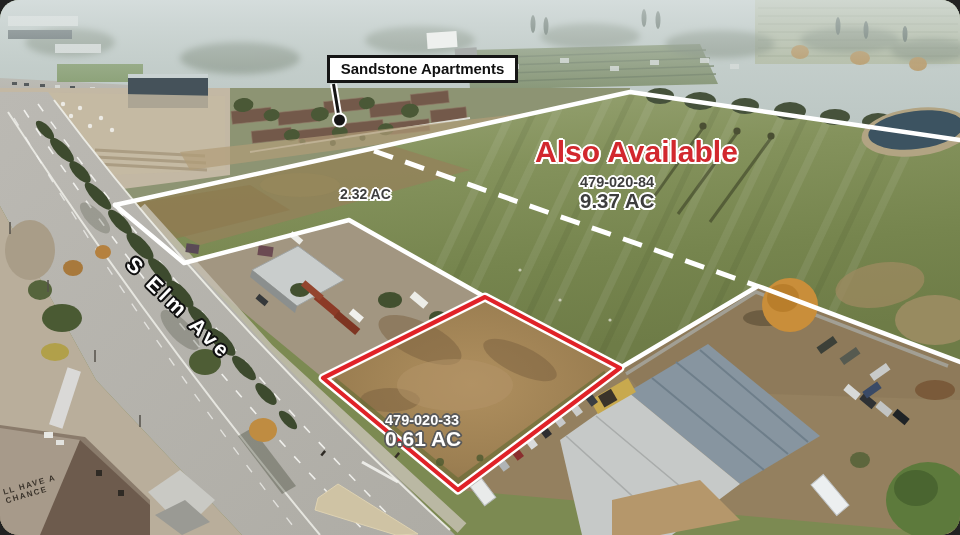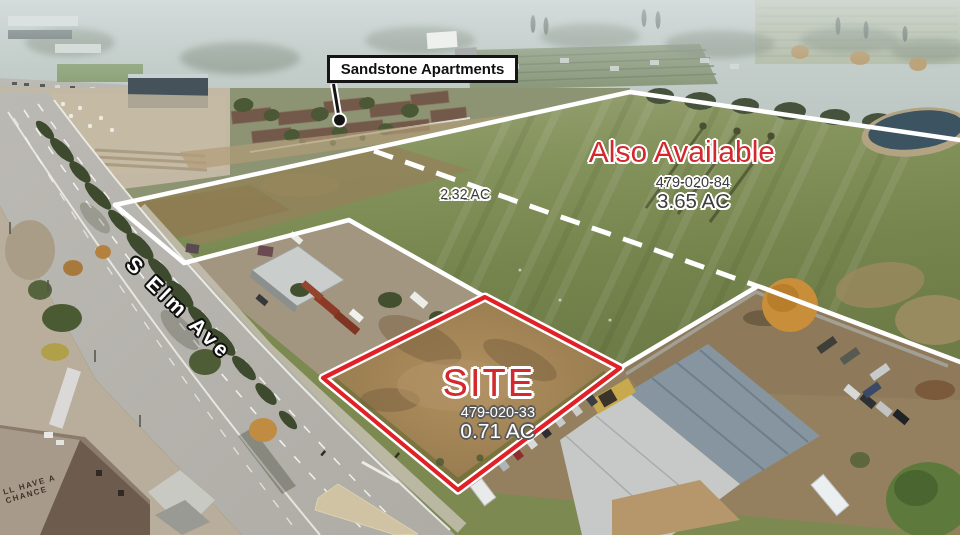--- a/index.html
+++ b/index.html
@@ -1,22 +1,22 @@
 <!DOCTYPE html>
 <html style="--accent-red: #d2282e; --boundary-red: #e02228; --boundary-white: #ffffff; --label-gray: #3e3e3e; --label-white: #ffffff; --callout-bg: #ffffff; --callout-border: #151515;"><head>
 <meta charset="utf-8">
 <style>
   html,body{margin:0;padding:0;background:#222;}
   .stage{position:relative;width:960px;height:535px;overflow:hidden;
-         font-family:"Liberation Sans","DejaVu Sans",sans-serif;background:#7c8a52;}
+         font-family:"Liberation Sans","DejaVu Sans",sans-serif;background:#7c8a52;border-radius:19px;}
   .stage svg{position:absolute;left:0;top:0;}
-  .lbl{position:absolute;font-weight:normal;text-align:right;line-height:1.04;white-space:nowrap;z-index:3;}
+  .lbl{position:absolute;font-weight:bold;text-align:left;line-height:1.04;white-space:nowrap;z-index:3;}
   .red{color:var(--accent-red,#d2282e);}
   .gray{color:var(--label-gray,#3e3e3e);}
-  .white{color:var(--label-white,#ffffff);}
+  .white{color:var(--label-white,#ffffff);margin-top:8px;}
   .halo-w{text-shadow:2px 0 0 #fff,-2px 0 0 #fff,0 2px 0 #fff,0 -2px 0 #fff,
           1.5px 1.5px 0 #fff,-1.5px 1.5px 0 #fff,1.5px -1.5px 0 #fff,-1.5px -1.5px 0 #fff;}
   .halo-w-lg{text-shadow:3px 0 0 #fff,-3px 0 0 #fff,0 3px 0 #fff,0 -3px 0 #fff,
           2.2px 2.2px 0 #fff,-2.2px 2.2px 0 #fff,2.2px -2.2px 0 #fff,-2.2px -2.2px 0 #fff;}
   .halo-d{text-shadow:1.8px 0 0 #5a5a5a,-1.8px 0 0 #5a5a5a,0 1.8px 0 #5a5a5a,0 -1.8px 0 #5a5a5a,
           1.3px 1.3px 0 #5a5a5a,-1.3px 1.3px 0 #5a5a5a,1.3px -1.3px 0 #5a5a5a,-1.3px -1.3px 0 #5a5a5a;}
   .halo-k{text-shadow:2px 0 0 #111,-2px 0 0 #111,0 2px 0 #111,0 -2px 0 #111,
           1.5px 1.5px 0 #111,-1.5px 1.5px 0 #111,1.5px -1.5px 0 #111,-1.5px -1.5px 0 #111;}
   .callout-box{position:absolute;left:327px;top:55px;width:185px;height:22px;z-index:4;
     background:var(--callout-bg,#fff);border:3px solid var(--callout-border,#151515);
@@ -448,25 +448,24 @@
   </g>
 </svg>
 
   <div class="callout-box">Sandstone Apartments</div>
 
   <div class="lbl red halo-w" style="left:535px;top:136px;width:240px;font-size:30px;">Also Available</div>
 
   <div class="lbl gray halo-w" style="left:340px;top:187px;width:150px;font-size:14px;">2.32 AC</div>
 
   <div class="lbl gray halo-w" style="left:580px;top:175px;width:150px;font-size:14.5px;">479-020-84</div>
-  <div class="lbl gray halo-w" style="left:580px;top:190px;width:150px;font-size:20.5px;">3.65 AC</div>
-
-  <div class="lbl red halo-w-lg" style="left:385px;top:364px;width:150px;font-size:38px;letter-spacing:2px;">SITE</div>
+  <div class="lbl gray halo-w" style="left:580px;top:190px;width:150px;font-size:20.5px;">9.37 AC</div>
+
   <div class="lbl white halo-d" style="left:385px;top:405px;width:150px;font-size:14.5px;">479-020-33</div>
-  <div class="lbl white halo-d" style="left:385px;top:420px;width:150px;font-size:21px;">0.71 AC</div>
+  <div class="lbl white halo-d" style="left:385px;top:420px;width:150px;font-size:21px;">0.61 AC</div>
 
   <div class="street halo-k">S Elm Ave</div>
 
   <div class="sign">
     <div>LL HAVE A</div>
     <div>CHANCE</div>
   </div>
 </div>
 
 </body></html>

